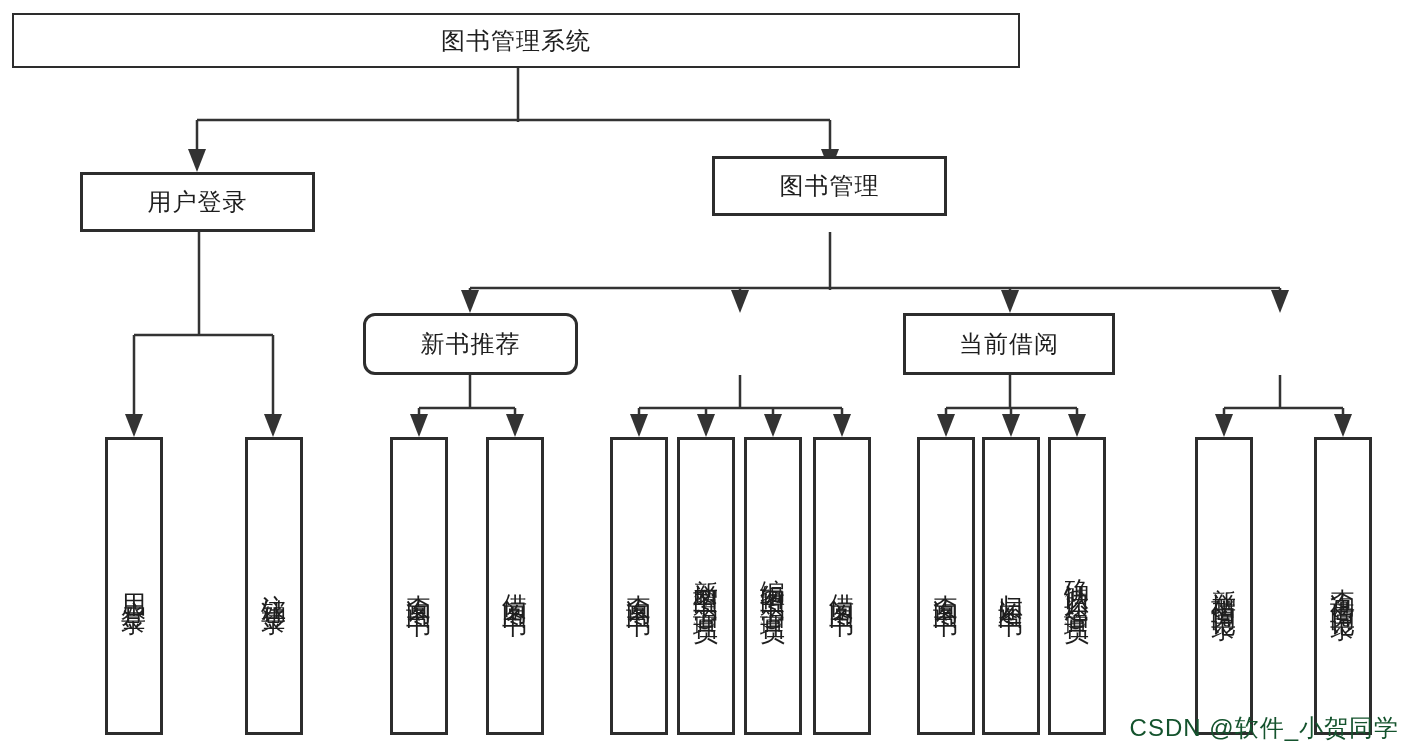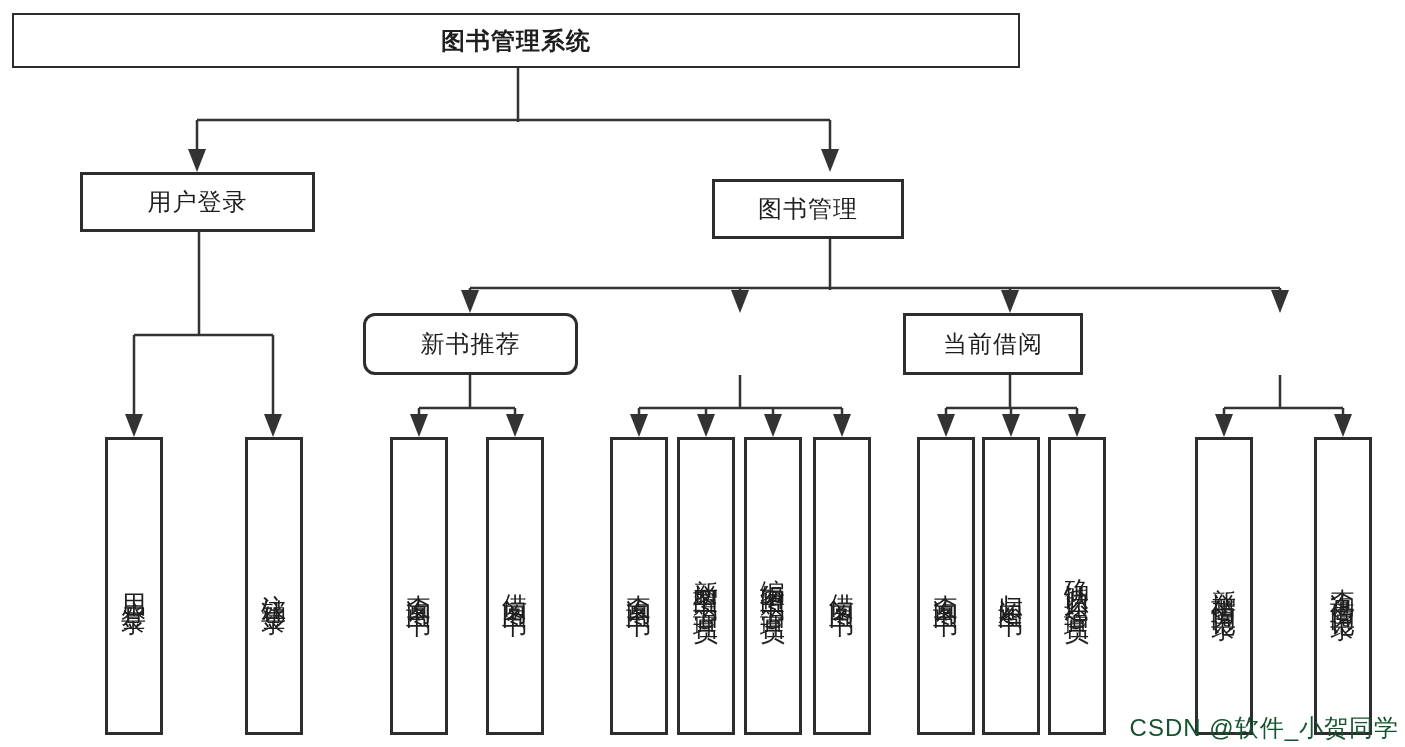--- a/index.html
+++ b/index.html
@@ -131,27 +131,27 @@
     <polygon class="ahead" points="697,414 715,414 706,437"></polygon>
     <polygon class="ahead" points="764,414 782,414 773,437"></polygon>
     <polygon class="ahead" points="833,414 851,414 842,437"></polygon>
     <polygon class="ahead" points="937,414 955,414 946,437"></polygon>
     <polygon class="ahead" points="1002,414 1020,414 1011,437"></polygon>
     <polygon class="ahead" points="1068,414 1086,414 1077,437"></polygon>
     <polygon class="ahead" points="1215,414 1233,414 1224,437"></polygon>
     <polygon class="ahead" points="1334,414 1352,414 1343,437"></polygon>
   </svg>
 
-  <div class="hnode root-node" style="left:12px; top:13px; width:1008px; height:55px;font-weight:bold;">图书管理系统</div>
+  <div class="hnode root-node" style="left:12px; top:13px; width:1008px; height:55px;">图书管理系统</div>
 
   <div class="hnode" style="left:80px; top:172px; width:235px; height:60px;">用户登录</div>
-  <div class="hnode" style="left:712px; top:179px; width:192px; height:60px;">图书管理</div>
+  <div class="hnode" style="left:712px; top:156px; width:235px; height:60px;">图书管理</div>
 
   <div class="hnode" style="left:363px; top:313px; width:215px; height:62px;border-radius:12px;">新书推荐</div>
-  <div class="hnode" style="left:903px; top:313px; width:180px; height:62px;">当前借阅</div>
+  <div class="hnode" style="left:903px; top:313px; width:212px; height:62px;">当前借阅</div>
 
   <div class="vnode" style="left:105px;">用户登录</div>
   <div class="vnode" style="left:245px;">注销登录</div>
 
   <div class="vnode" style="left:390px;">查询图书</div>
   <div class="vnode" style="left:486px;">借阅图书</div>
 
   <div class="vnode" style="left:610px;">查询图书</div>
   <div class="vnode" style="left:677px;">新增图书（管理员）</div>
   <div class="vnode" style="left:744px;">编辑图书（管理员）</div>

